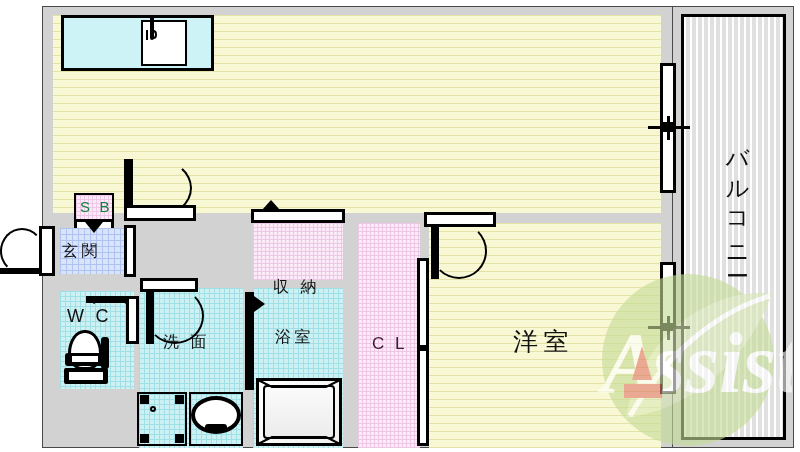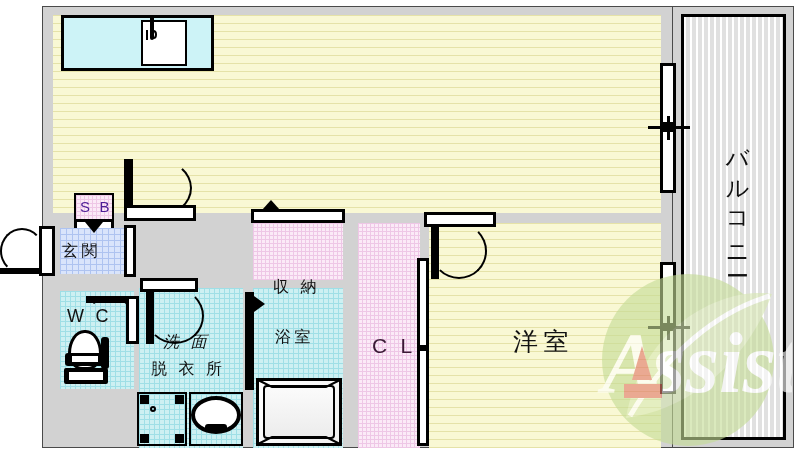--- a/index.html
+++ b/index.html
@@ -103,21 +103,21 @@
   <div class="abs fl-white ol2" style="left:141px;top:20px;width:46px;height:46px;"></div>
   <div class="abs blk" style="left:150px;top:18px;width:4px;height:22px;border-radius:0 0 3px 3px;"></div>
   <div class="abs blk" style="left:146px;top:30px;width:2px;height:10px;"></div>
   <div class="abs" style="left:150px;top:30px;width:7px;height:9px;border:2px solid #000;border-radius:50%;"></div>
 
   <div class="abs swing swing-tl" style="left:124px;top:159px;width:68px;height:58px;border-width:2px;"></div>
   <div class="abs blk" style="left:124px;top:159px;width:9px;height:58px;"></div>
   <div class="abs whitebar" style="left:124px;top:205px;width:72px;height:16px;"></div>
 
   <div class="abs fl-pink ol2" style="left:74px;top:193px;width:40px;height:28px;"></div>
-  <div class="lbl sm" style="left:80px;top:198px;color:#4c1d95;text-align:center;">S B</div>
+  <div class="lbl sm" style="left:80px;top:198px;color:#15803d;text-align:center;">S B</div>
   <div class="abs whitebar" style="left:74px;top:219px;width:40px;height:12px;"></div>
 
   <div class="abs fl-genkan" style="left:60px;top:228px;width:68px;height:46px;"></div>
   <div class="lbl jp-s" style="left:62px;top:241px;">玄関</div>
   <div class="abs tri-dn" style="left:85px;top:222px;"></div>
 
   <div class="abs whitebar" style="left:39px;top:226px;width:16px;height:50px;"></div>
   <div class="abs swing" style="left:0px;top:228px;width:44px;height:46px;
               border-top-color:#000;border-left-color:#000;
               border-right-color:transparent;border-bottom-color:transparent;"></div>
@@ -134,22 +134,21 @@
   <div class="abs whitebar" style="left:126px;top:296px;width:13px;height:48px;"></div>
 
   <div class="abs toiletbowl" style="left:68px;top:330px;width:34px;height:40px;"></div>
   <div class="abs blk" style="left:65px;top:353px;width:42px;height:13px;border-radius:3px;"></div>
   <div class="abs fl-white" style="left:72px;top:356px;width:26px;height:6px;"></div>
   <div class="abs blk" style="left:64px;top:368px;width:44px;height:16px;border-radius:2px;"></div>
   <div class="abs fl-white" style="left:69px;top:372px;width:34px;height:8px;"></div>
   <div class="abs blk" style="left:101px;top:337px;width:8px;height:32px;border-radius:3px;"></div>
 
   <div class="abs fl-tile" style="left:139px;top:288px;width:104px;height:160px;"></div>
-  <div class="lbl jp-s" style="left:163px;top:332px;font-style:italic;">洗 面</div>
-  <div class="lbl jp-s" style="left:151px;top:359px;">脱 衣 所</div>
+  <div class="lbl jp-s" style="left:163px;top:332px;">洗 面</div>
 
   <div class="abs swing swing-tl" style="left:146px;top:288px;width:58px;height:56px;border-width:2px;"></div>
   <div class="abs blk" style="left:146px;top:288px;width:8px;height:56px;"></div>
   <div class="abs whitebar" style="left:140px;top:278px;width:58px;height:14px;"></div>
 
   <div class="abs fl-tile ol2" style="left:137px;top:392px;width:50px;height:54px;"></div>
   <div class="abs blk" style="left:140px;top:395px;width:9px;height:9px;"></div>
   <div class="abs blk" style="left:175px;top:395px;width:9px;height:9px;"></div>
   <div class="abs blk" style="left:140px;top:434px;width:9px;height:9px;"></div>
   <div class="abs blk" style="left:175px;top:434px;width:9px;height:9px;"></div>
@@ -172,21 +171,21 @@
     <path d="M2 2 L16 9 L70 9 L84 2" fill="none" stroke="#000" stroke-width="2"></path>
     <path d="M2 66 L16 59 L70 59 L84 66" fill="none" stroke="#000" stroke-width="2"></path>
   </svg>
 
   <div class="abs fl-pink" style="left:253px;top:223px;width:90px;height:57px;"></div>
   <div class="lbl jp-s" style="left:273px;top:240px;margin-top:37px;">収 納</div>
   <div class="abs whitebar" style="left:251px;top:209px;width:94px;height:14px;"></div>
   <div class="abs tri-up" style="left:262px;top:200px;"></div>
 
   <div class="abs fl-pink" style="left:358px;top:223px;width:62px;height:225px;"></div>
-  <div class="lbl sm" style="left:372px;top:334px;font-size:21px;color:#3a1a35;">C L</div>
+  <div class="lbl sm" style="left:372px;top:334px;font-size:17px;color:#3a1a35;">C L</div>
 
   <div class="abs whitebar" style="left:417px;top:258px;width:12px;height:90px;"></div>
   <div class="abs whitebar" style="left:417px;top:348px;width:12px;height:98px;"></div>
   <div class="abs tri-rt" style="left:429px;top:262px;"></div>
   <div class="abs tri-rt" style="left:429px;top:388px;"></div>
 
   <div class="abs fl-ldk" style="left:429px;top:223px;width:232px;height:225px;"></div>
   <div class="lbl jp" style="left:513px;top:325px;font-size:25px;">洋室</div>
 
   <div class="abs swing swing-tl" style="left:431px;top:223px;width:56px;height:56px;border-width:2px;"></div>

